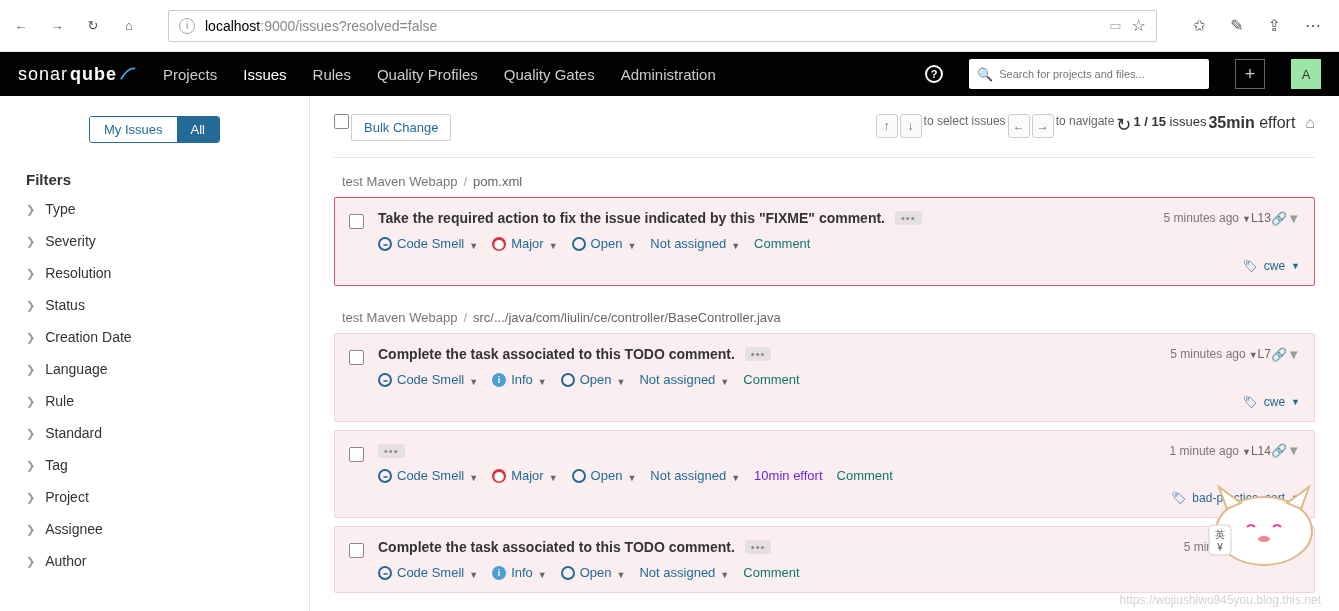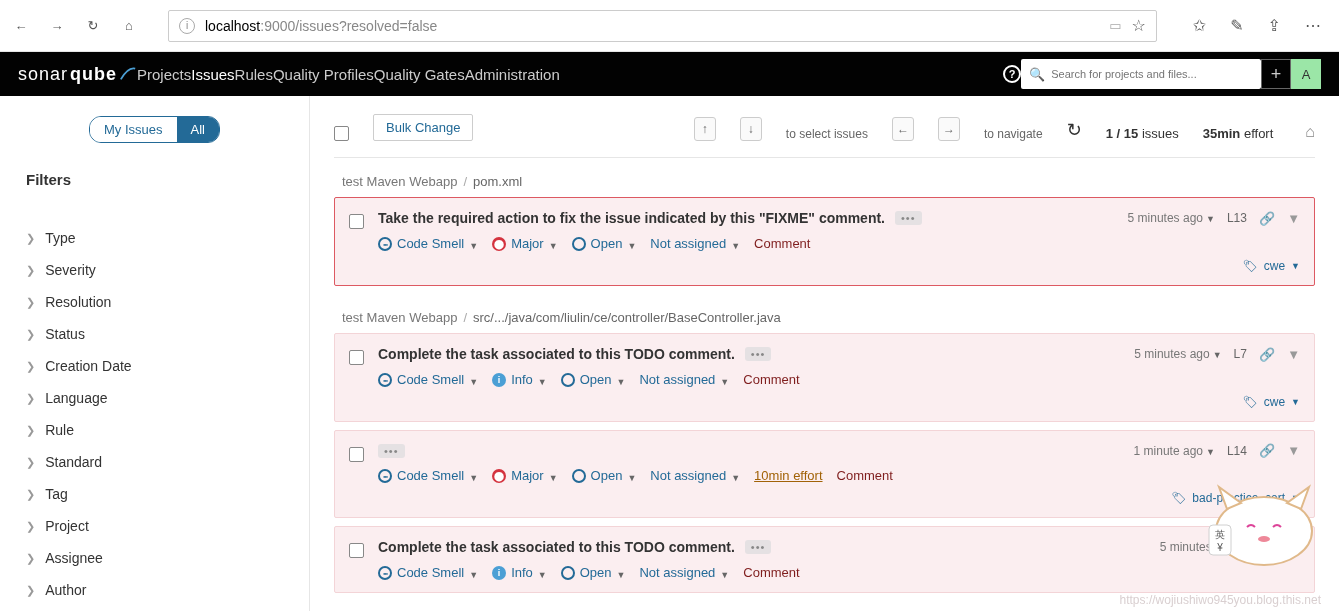--- a/index.html
+++ b/index.html
@@ -4,75 +4,75 @@
 <style>
 * { margin:0; padding:0; box-sizing:border-box; font-family:-apple-system,BlinkMacSystemFont,"Segoe UI",Helvetica,Arial,sans-serif; }
 body { background:#fff; color:#333; font-size:13px; width:1339px; }
 .browser-bar { height:52px; display:flex; align-items:center; padding:0 12px; gap:18px; border-bottom:1px solid #e5e5e5; }
 .browser-bar .nav-btn { width:18px; height:18px; display:flex; align-items:center; justify-content:center; color:#555; cursor:pointer; }
 .addr-bar { flex:1; height:32px; border:1px solid #ccc; border-radius:2px; display:flex; align-items:center; padding:0 10px; gap:10px; margin:0 12px; }
 .addr-bar .info-ic { width:16px; height:16px; border:1px solid #aaa; border-radius:50%; display:flex; align-items:center; justify-content:center; font-size:10px; color:#888; }
 .addr-text { flex:1; font-size:14px; color:#000; }
 .addr-text .host { color:#000; } .addr-text .path { color:#888; }
 .browser-bar .right-icons { display:flex; gap:24px; padding:0 6px; color:#555; font-size:16px; }
-.topnav { height:44px; background:#020202; display:flex; align-items:center; padding:0 18px; color:#ccc; }
+.topnav { height:44px; background:#020202; display:flex; align-items:center; padding:0 18px; color:#ccc; gap:26px; }
 .logo { color:#fff; font-weight:300; letter-spacing:1px; font-size:18px; display:flex; align-items:center; gap:2px; }
 .logo b { font-weight:700; }
 .logo-wave { width:18px; height:18px; }
 .topnav a { color:#ccc; text-decoration:none; font-size:15px; cursor:pointer; }
 .topnav a.active { color:#fff; }
 .topnav .spacer { flex:1; }
 .help-ic { width:18px; height:18px; border:2px solid #fff; border-radius:50%; display:flex; align-items:center; justify-content:center; font-size:11px; color:#fff; font-weight:bold; }
 .search-box { width:240px; height:30px; background:#fff; border-radius:2px; display:flex; align-items:center; padding:0 8px; gap:6px; }
 .search-box input { border:none; outline:none; flex:1; font-size:11px; }
 .plus-btn { width:30px; height:30px; border:1px solid #666; display:flex; align-items:center; justify-content:center; font-size:18px; color:#ccc; cursor:pointer; }
 .avatar { width:30px; height:30px; background:#9be6a7; display:flex; align-items:center; justify-content:center; color:#333; font-weight:500; }
 .layout { display:flex; }
 .sidebar { width:310px; padding:20px 26px; border-right:1px solid #e6e6e6; min-height:560px; }
-.toggle-group { display:flex; border:1px solid #236a97; border-radius:12px; overflow:hidden; margin:0 auto 28px; width:fit-content; }
+.toggle-group { display:flex; border:1px solid #236a97; border-radius:3px; overflow:hidden; margin:0 auto 28px; width:fit-content; }
 .toggle-group span { padding:5px 14px; font-size:13px; cursor:pointer; }
 .toggle-group .my { color:#236a97; background:#fff; }
 .toggle-group .all { color:#fff; background:#236a97; }
-.filters-title { font-size:15px; font-weight:600; color:#333; margin-bottom:34px; }
+.filters-title { font-size:15px; font-weight:600; color:#333; margin-bottom:5px; }
 .facet { display:flex; align-items:center; gap:10px; padding:8px 0; cursor:pointer; color:#333; font-size:14px; }
 .facet .chev { color:#999; font-size:11px; }
 .main { flex:1; padding:12px 24px 0 24px; }
-.toolbar { display:flex; align-items:flex-end; gap:24px; padding:6px 0 16px; border-bottom:1px solid #e6e6e6; }
+.toolbar { display:flex; align-items:flex-start; gap:2px; padding:6px 0 16px; border-bottom:1px solid #e6e6e6; }
 .chk { width:15px; height:15px; border:1.5px solid #888; border-radius:2px; background:#fff; cursor:pointer; flex-shrink:0; }
 .bulk-btn { border:1px solid #cdcdcd; background:#fff; padding:5px 12px; border-radius:2px; color:#236a97; font-size:13px; cursor:pointer; }
 .toolbar .spacer { flex:1; }
 .key { width:22px; height:24px; border:1px solid #ccc; border-radius:3px; display:flex; align-items:center; justify-content:center; font-size:12px; color:#666; background:#fafafa; }
 .hint { color:#666; font-size:12px; }
 .refresh-ic { font-size:18px; color:#333; }
 .count { font-size:13px; } .count b { font-weight:700; }
-.effort { font-size:13px; } .effort b { font-weight:700; }
+.effort { font-size:16px; } .effort b { font-weight:700; }
 .home-ic { font-size:16px; color:#888; margin-left:8px; }
 .group-header { padding:16px 0 8px 8px; font-size:13px; color:#777; }
 .group-header .proj { color:#777; } .group-header .sep { color:#aaa; margin:0 6px; } .group-header .file { color:#666; }
 .card { background:#fbeef0; border:1px solid #f3d4d7; border-radius:2px; margin-bottom:8px; padding:12px 14px; display:flex; gap:14px; }
 .card.selected { border:1.5px solid #dd5962; }
 .card .body { flex:1; }
 .title-row { display:flex; align-items:center; gap:10px; }
 .title { font-size:14px; font-weight:600; color:#333; }
 .more { background:#e5e1e3; border-radius:3px; padding:1px 6px; color:#888; font-size:11px; letter-spacing:1px; cursor:pointer; }
-.meta-right { margin-left:auto; display:flex; align-items:center; gap:12px; color:#777; font-size:12px; }
+.meta-right { margin-left:auto; display:flex; align-items:center; color:#777; font-size:12px; }
 .meta-right .time .drop { font-size:9px; color:#666; margin-left:3px; }
 .line-no { color:#666; }
 .mini-ic { color:#999; font-size:13px; }
 .attr-row { display:flex; align-items:center; gap:14px; margin-top:10px; font-size:13px; }
 .attr { display:flex; align-items:flex-end; gap:5px; color:#236a97; cursor:pointer; }
 .attr .drop { font-size:9px; color:#666; }
 .ic { width:14px; height:14px; border-radius:50%; display:inline-flex; align-items:center; justify-content:center; font-size:9px; font-weight:bold; flex-shrink:0; }
 .ic-smell { border:2px solid #236a97; color:#236a97; position:relative; }
 .ic-smell::before { content:"●●●"; position:absolute; font-size:4px; letter-spacing:-1px; }
 .ic-major { background:#d4333f; color:#fff; }
 .ic-info { background:#4b9fd5; color:#fff; }
 .ic-open { border:2px solid #236a97; }
-.effort-txt { color:#a16207;text-decoration:underline; }
-.comment-link { color:#7f1d1d; cursor:pointer; }
+.effort-txt { color:#6d28d9; }
+.comment-link { color:#0f766e; cursor:pointer; }
 .tags-row { display:flex; justify-content:flex-end; align-items:center; gap:6px; margin-top:8px; font-size:12px; color:#236a97; }
 .tag-ic { color:#236a97; }
 .watermark { position:fixed; bottom:4px; right:18px; color:#d9cfd0; font-size:12px; }
 .mascot { position:fixed; bottom:40px; right:10px; width:130px; height:110px; pointer-events:none; }
 </style>
 </head>
 <body>
 
 <div class="browser-bar">
   <span class="nav-btn">←</span>

